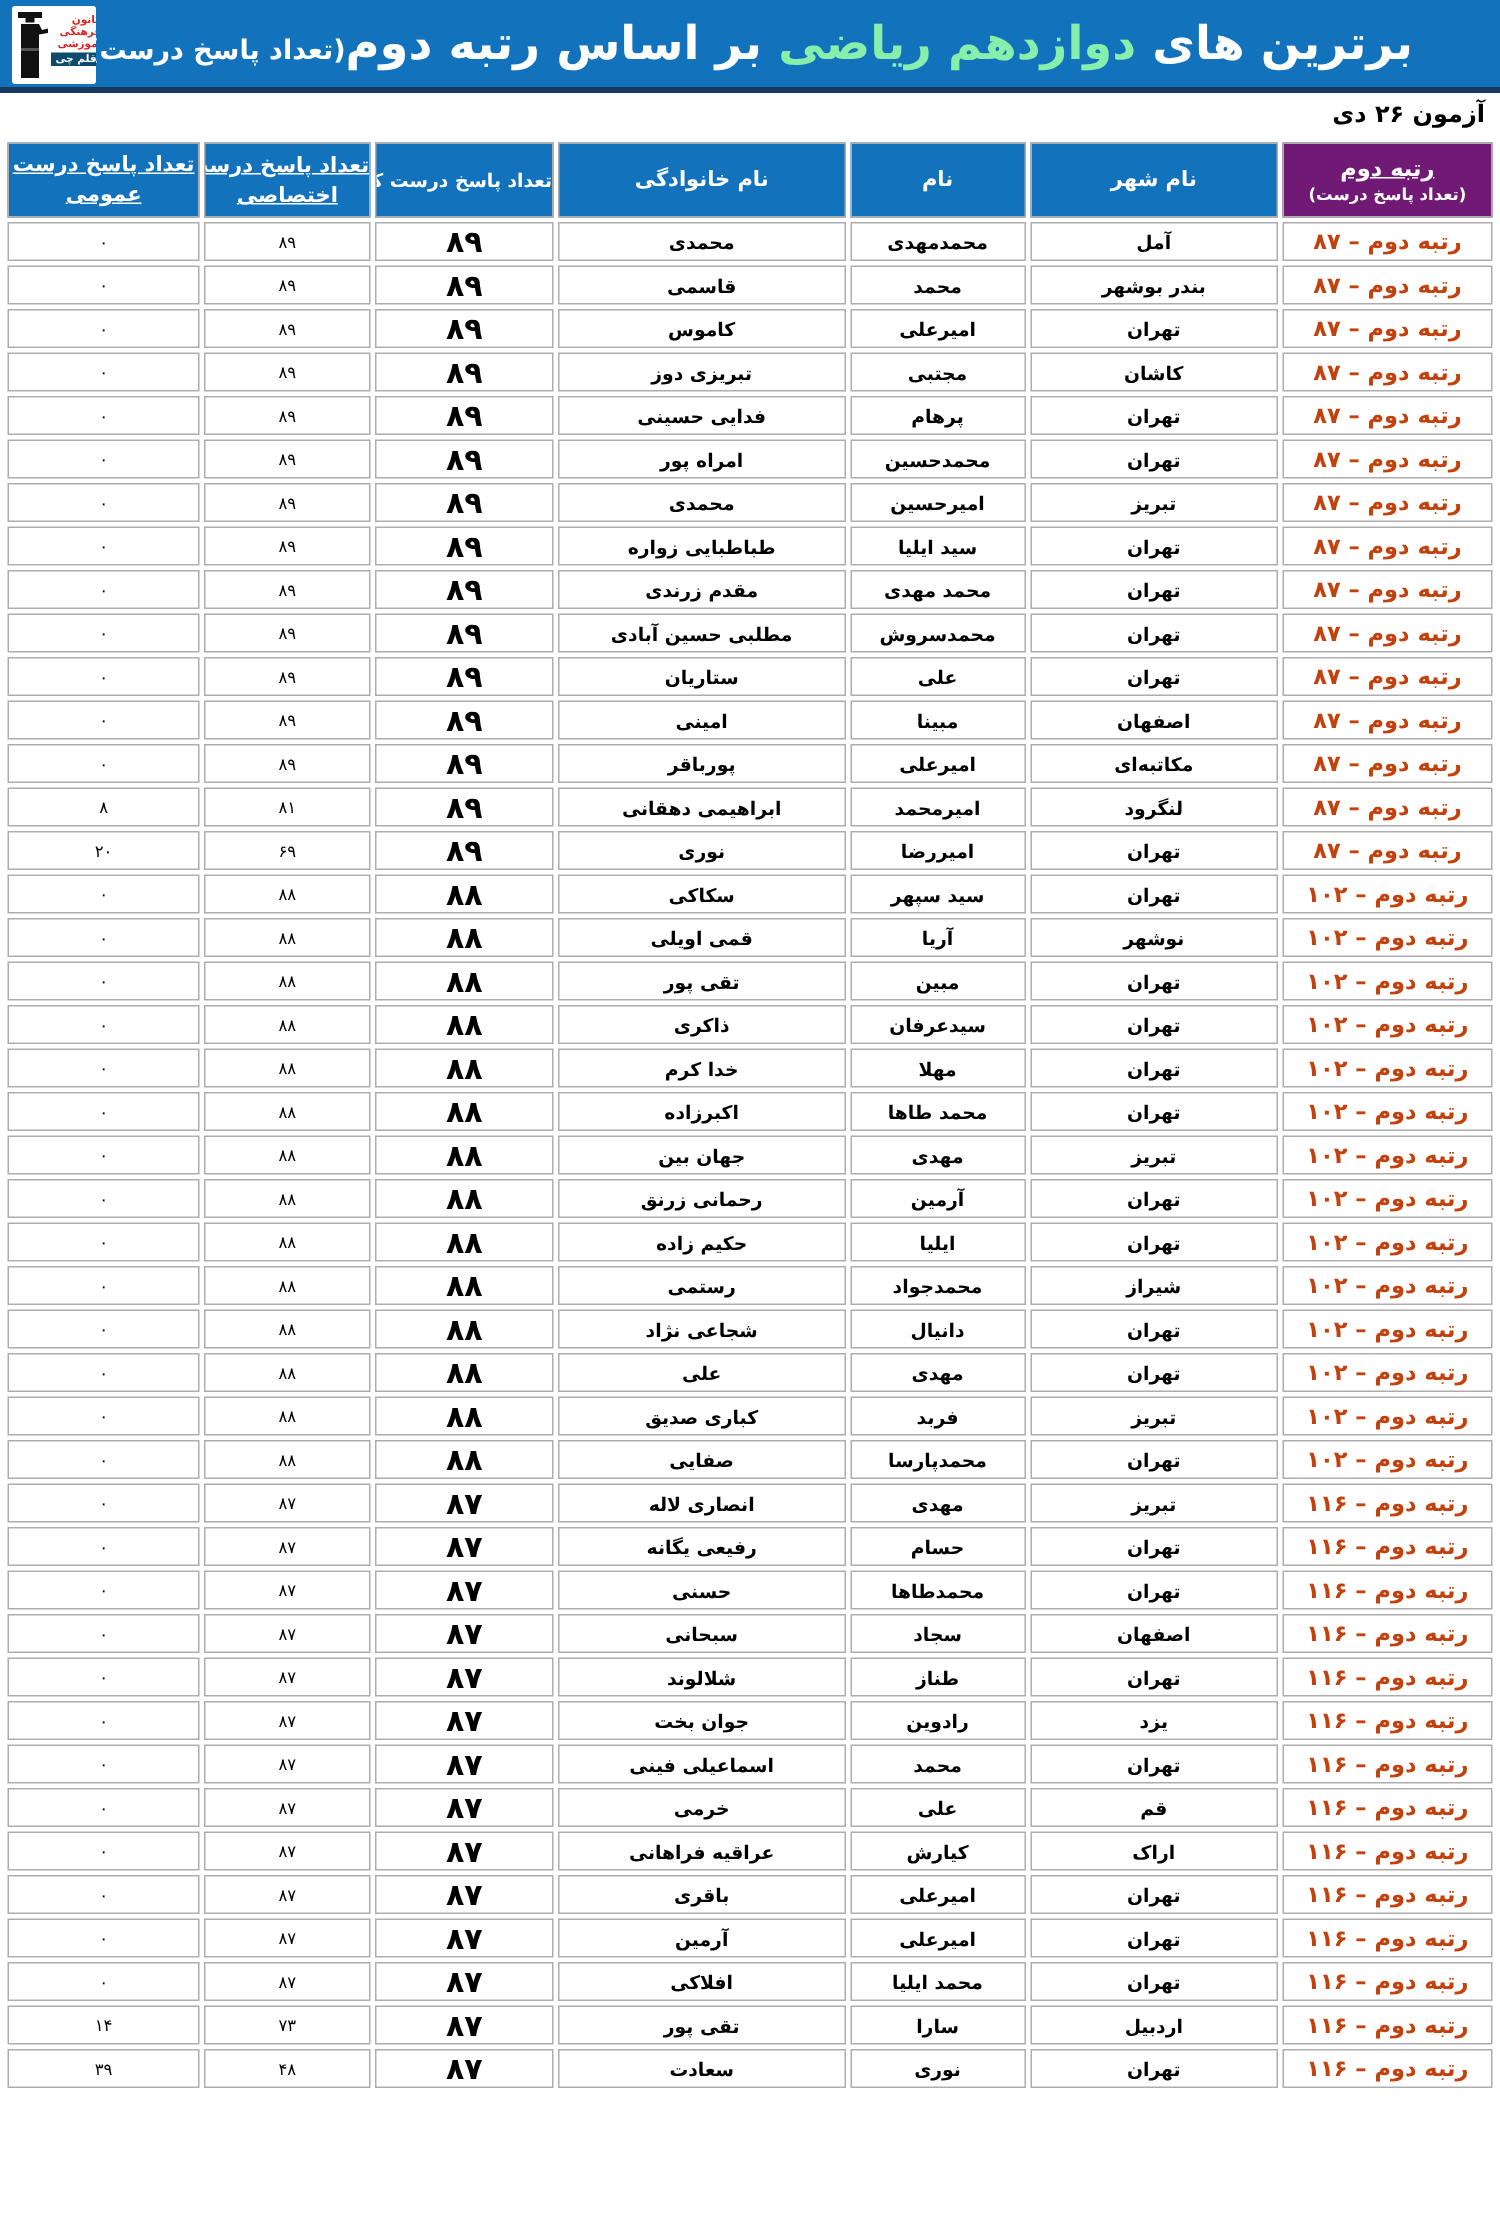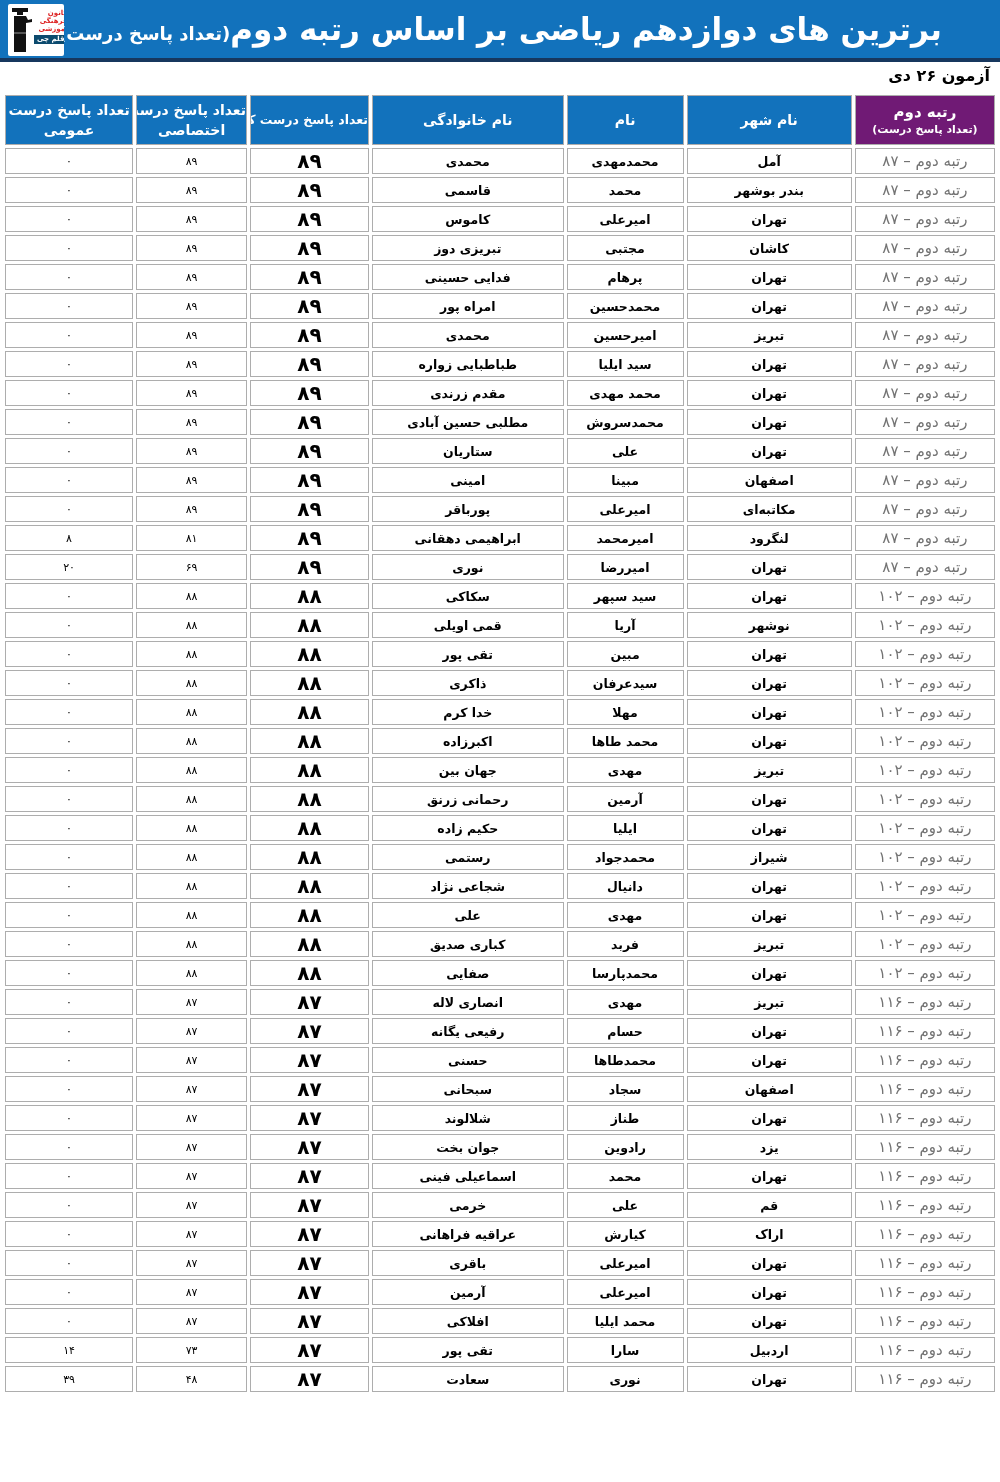--- a/index.html
+++ b/index.html
@@ -12,21 +12,21 @@
   .page { width:1000px; height:1482px; position:relative; background:#fff; }
 
   
   .title-bar {
     position:absolute; left:0; top:0; width:1000px; height:62px;
     background:#1272BC; border-bottom:4px solid #17375E;
     display:flex; align-items:center; justify-content:center;
     direction:rtl;
   }
   .title-text { color:#fff; font-weight:bold; font-size:31px; white-space:nowrap; }
-  .title-text .hl { color:#ffffff; }
+  .title-text .hl { color:#86efac; }
   .title-text .paren { font-size:18px; }
 
   
   .logo {
     position:absolute; left:8px; top:4px; width:56px; height:52px;
     background:#fff; border-radius:2px; display:flex; flex-direction:row;
     padding:2px; overflow:hidden;
   }
   .logo-figure { width:24px; height:100%; flex:none; }
   .logo-textcol { flex:1; direction:rtl; display:flex; flex-direction:column;
@@ -59,26 +59,26 @@
     border:1px solid #ADADAD; text-align:center; vertical-align:middle;
     overflow:hidden; white-space:nowrap;
   }
   thead th {
     background:#1272BC; color:#fff; height:50px;
     font-size:14px; font-weight:bold; line-height:20px;
   }
   thead th.small1 { font-size:12.5px; }
   thead th.rank-h { background:#701a75;text-align:center; }
   thead th .l2 { display:block; font-size:11.5px; line-height:16px; }
-  thead th .l1 { display:block; line-height:20px; }
+  thead th .l1 { display:block; line-height:20px;text-decoration:underline; }
   thead th.rank-h .l1 { font-size:15px; }
   thead th.rank-h .l2 { font-size:11px; }
 
   tbody td { background:#fff; height:25.4px; color:#000; }
-  td.cell-rank  { color:#737373; font-weight:normal; font-size:15px; }
+  td.cell-rank  { color:#c2410c; font-weight:bold; font-size:15px; }
   td.cell-city, td.cell-first, td.cell-last { font-size:12.5px; font-weight:bold; }
   td.cell-total { font-size:20px; font-weight:bold; }
   td.cell-spec, td.cell-gen { font-size:11px; }
 </style>
 </head>
 <body>
 
 <div class="page">
 
   <div class="title-bar">

